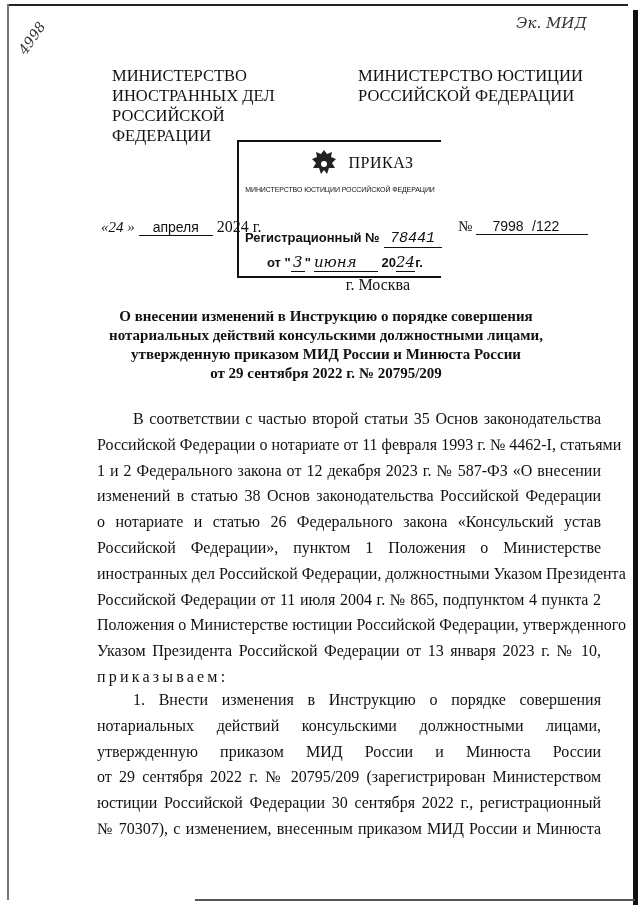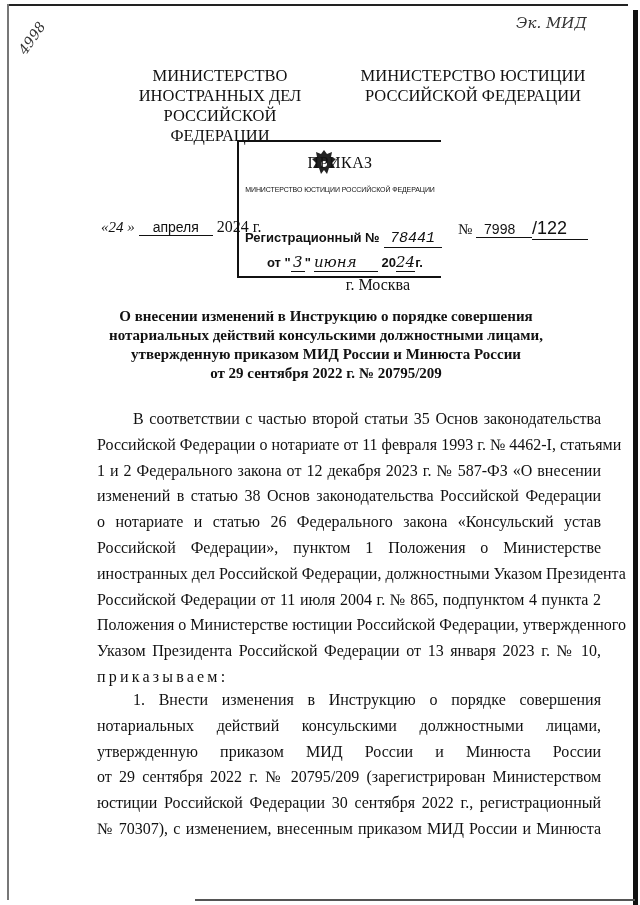--- a/index.html
+++ b/index.html
@@ -8,29 +8,29 @@
     .page { position: absolute; left: 0; top: 0; width: 640px; height: 905px; background: #fff; }
     
     .edge-top { position: absolute; left: 8px; top: 4px; width: 620px; height: 2px; background: #222; }
     .edge-left { position: absolute; left: 7px; top: 4px; width: 2px; height: 896px; background: #777; }
     .edge-right { position: absolute; right: 2px; top: 10px; width: 5px; height: 895px; background: #111; }
     .edge-bottom { position: absolute; left: 195px; bottom: 4px; width: 440px; height: 2px; background: #555; }
     .hand { position: absolute; font-family: "DejaVu Serif", serif; font-style: italic; color: #333; }
     .hand-top-right { left: 516px; top: 14px; font-size: 15px; }
     .hand-top-left { left: 14px; top: 30px; font-size: 14px; transform: rotate(-55deg); }
 
-    .ministry { position: absolute; text-align: center; font-size: 16.5px; line-height: 20px; }
+    .ministry { position: absolute; font-size: 16.5px; line-height: 20px; }
     .ministry-left { left: 112px; top: 66px; width: 216px; }
     .ministry-right { left: 358px; top: 66px; width: 230px; }
 
     .stamp { position: absolute; left: 237px; top: 140px; width: 202px; height: 134px;
              border-left: 2px solid #111; border-top: 2px solid #111; border-bottom: 2px solid #111; }
     .stamp-eagle { position: absolute; left: 70px; top: 6px; width: 30px; height: 32px; }
     .stamp-title { position: absolute; left: 0; width: 202px; top: 12px; text-align: center;
-                   font-size: 16px; letter-spacing: 0.5px; }
+                   font-size: 16px; letter-spacing: 0.5px; padding-left: 41px; }
     .stamp-ministry { position: absolute; left: 0; width: 202px; top: 44px; text-align: center;
                       font-size: 7px; letter-spacing: -0.1px; font-family: "Liberation Sans", sans-serif; }
     .stamp-registered { position: absolute; left: 0; width: 202px; top: 64px; text-align: center;
                         font-size: 17px; font-weight: bold; letter-spacing: 0.2px; }
     .stamp-regline { position: absolute; left: 6px; top: 88px; font-size: 13px; font-weight: bold;
                      font-family: "Liberation Sans Narrow", "Liberation Sans", sans-serif; white-space: nowrap; }
     .stamp-regnum { display: inline-block; min-width: 58px; border-bottom: 1px solid #111;
                     font-family: Liberation Mono, monospace; font-style: italic; font-weight: normal;
                     font-size: 15px; text-align: center; margin-left: 4px; }
     .stamp-dateline { position: absolute; left: 28px; top: 111px; font-size: 13px; font-weight: bold;
@@ -40,24 +40,24 @@
     .stamp-day { min-width: 14px; text-align: center; }
     .stamp-month { min-width: 64px; margin-left: 3px; }
 
     .date-row { position: absolute; top: 218px; font-size: 15px; white-space: nowrap; }
     .date-left { left: 101px; }
     .date-day { font-style: italic; }
     .date-month { display: inline-block; width: 74px; text-align: center; border-bottom: 1px solid #111;
                   font-family: "Liberation Sans", sans-serif; font-size: 14px; margin: 0 4px; }
     .date-year { font-size: 16px; margin-top: 8px; }
     .order-num-row { position: absolute; left: 458px; top: 218px; font-size: 15px; white-space: nowrap; }
-    .order-num-a { display: inline-block; width: 48px; border-bottom: 1px solid #111; text-align: left;
+    .order-num-a { display: inline-block; width: 48px; border-bottom: 1px solid #111; text-align: center;
                    font-family: "Liberation Sans", sans-serif; font-size: 14px; padding-left: 8px; }
     .order-num-b { display: inline-block; width: 56px; border-bottom: 1px solid #111;
-                   font-family: "Liberation Sans", sans-serif; font-size: 18px; }
+                   font-family: "Liberation Sans", sans-serif; font-size: 14px; }
     .city { position: absolute; left: 270px; top: 276px; width: 140px; text-align: right; font-size: 16px; }
 
     .doc-title { position: absolute; left: 96px; top: 307px; width: 460px; text-align: center;
                  font-weight: bold; font-size: 15px; line-height: 19px; }
 
     .body-text { position: absolute; left: 97px; width: 504px; font-size: 16px; line-height: 25.8px;
                  text-align: justify; }
     .para1 { top: 406px; }
     .para-line { display: block; text-align: justify; text-align-last: justify; height: 25.8px; white-space: nowrap; }
     .para-line.last { text-align-last: left; }

